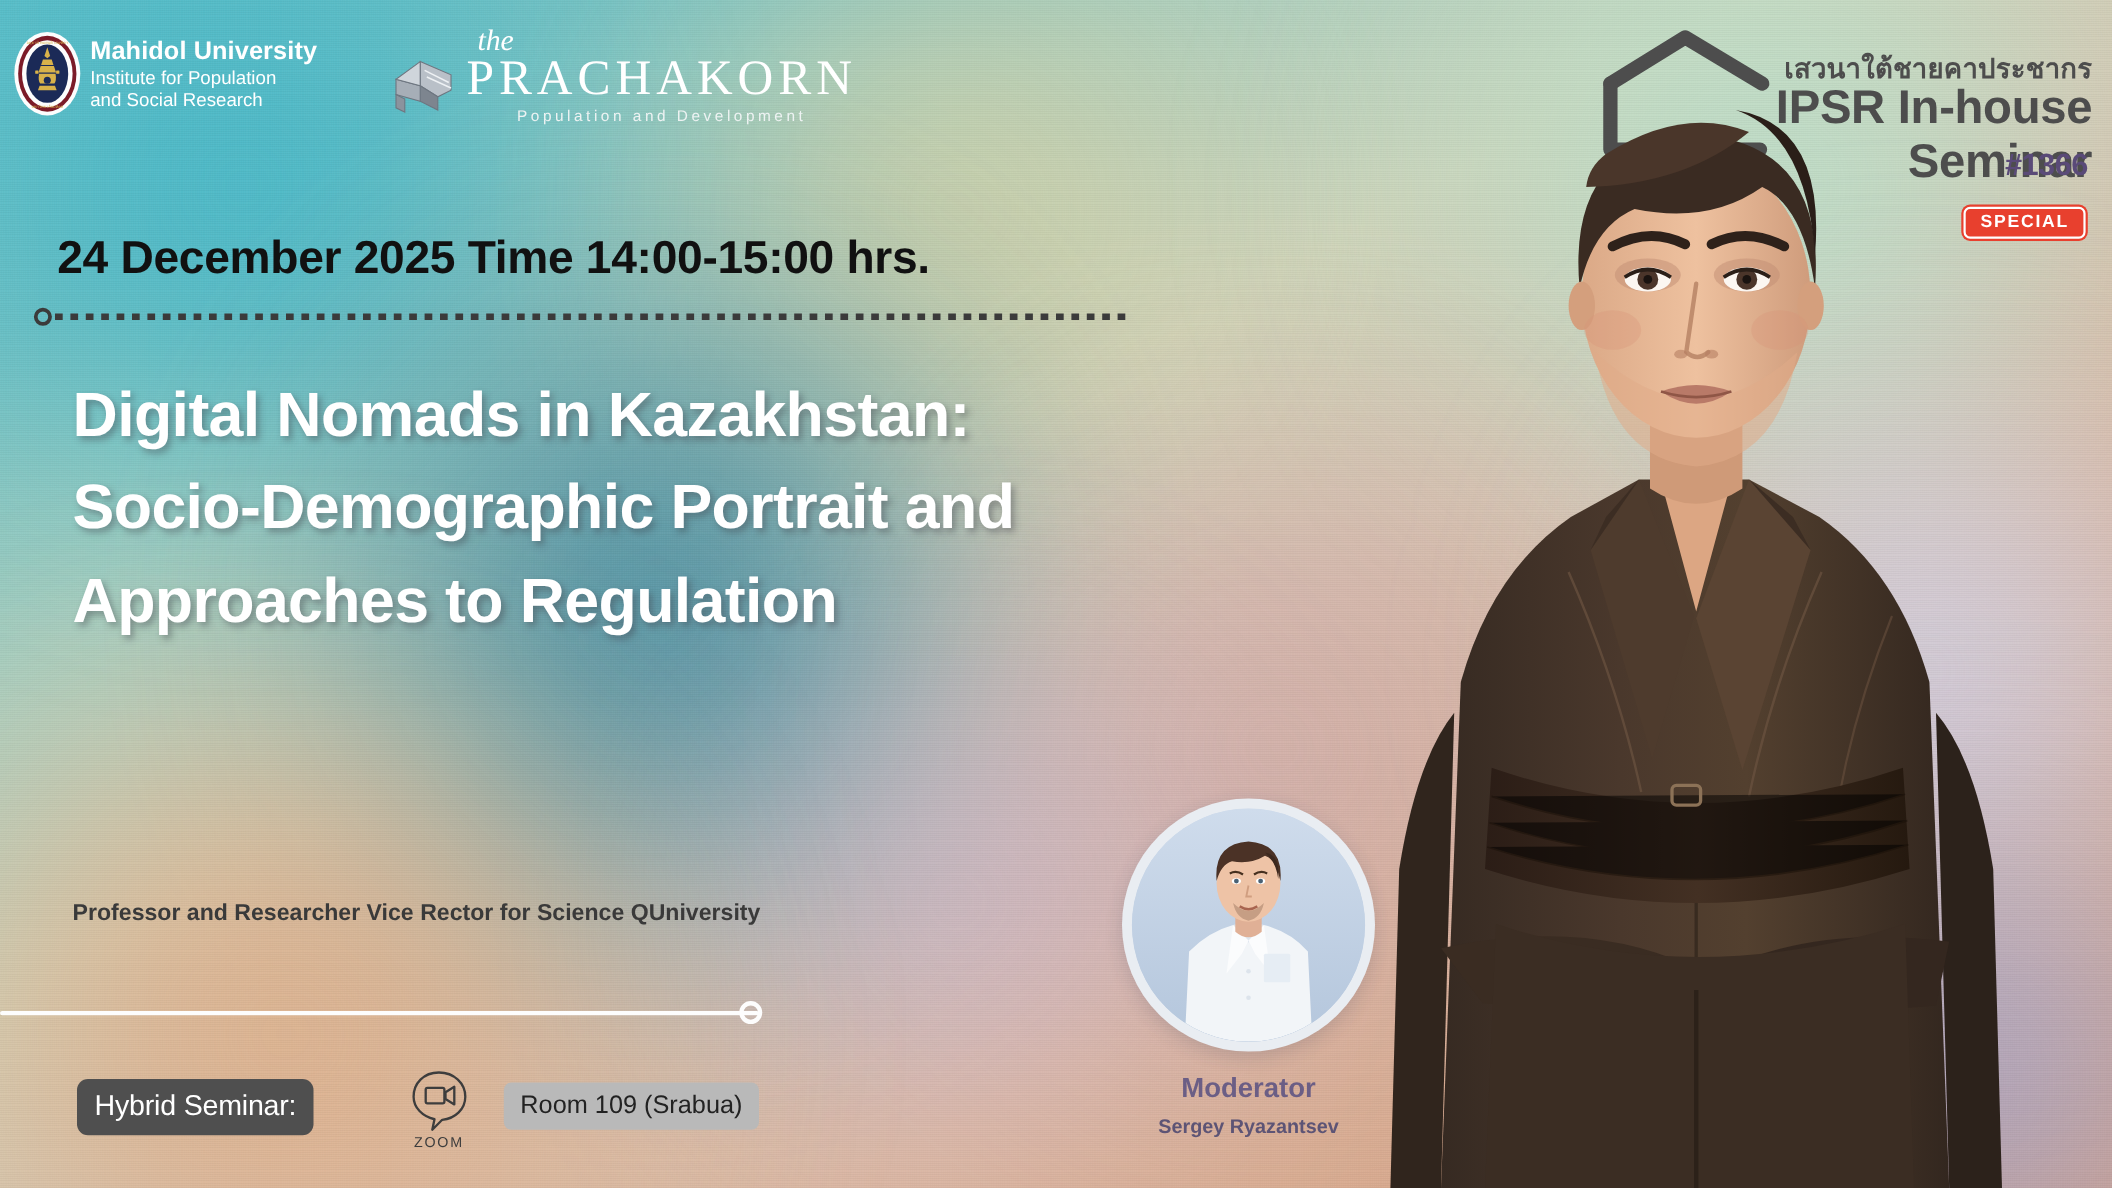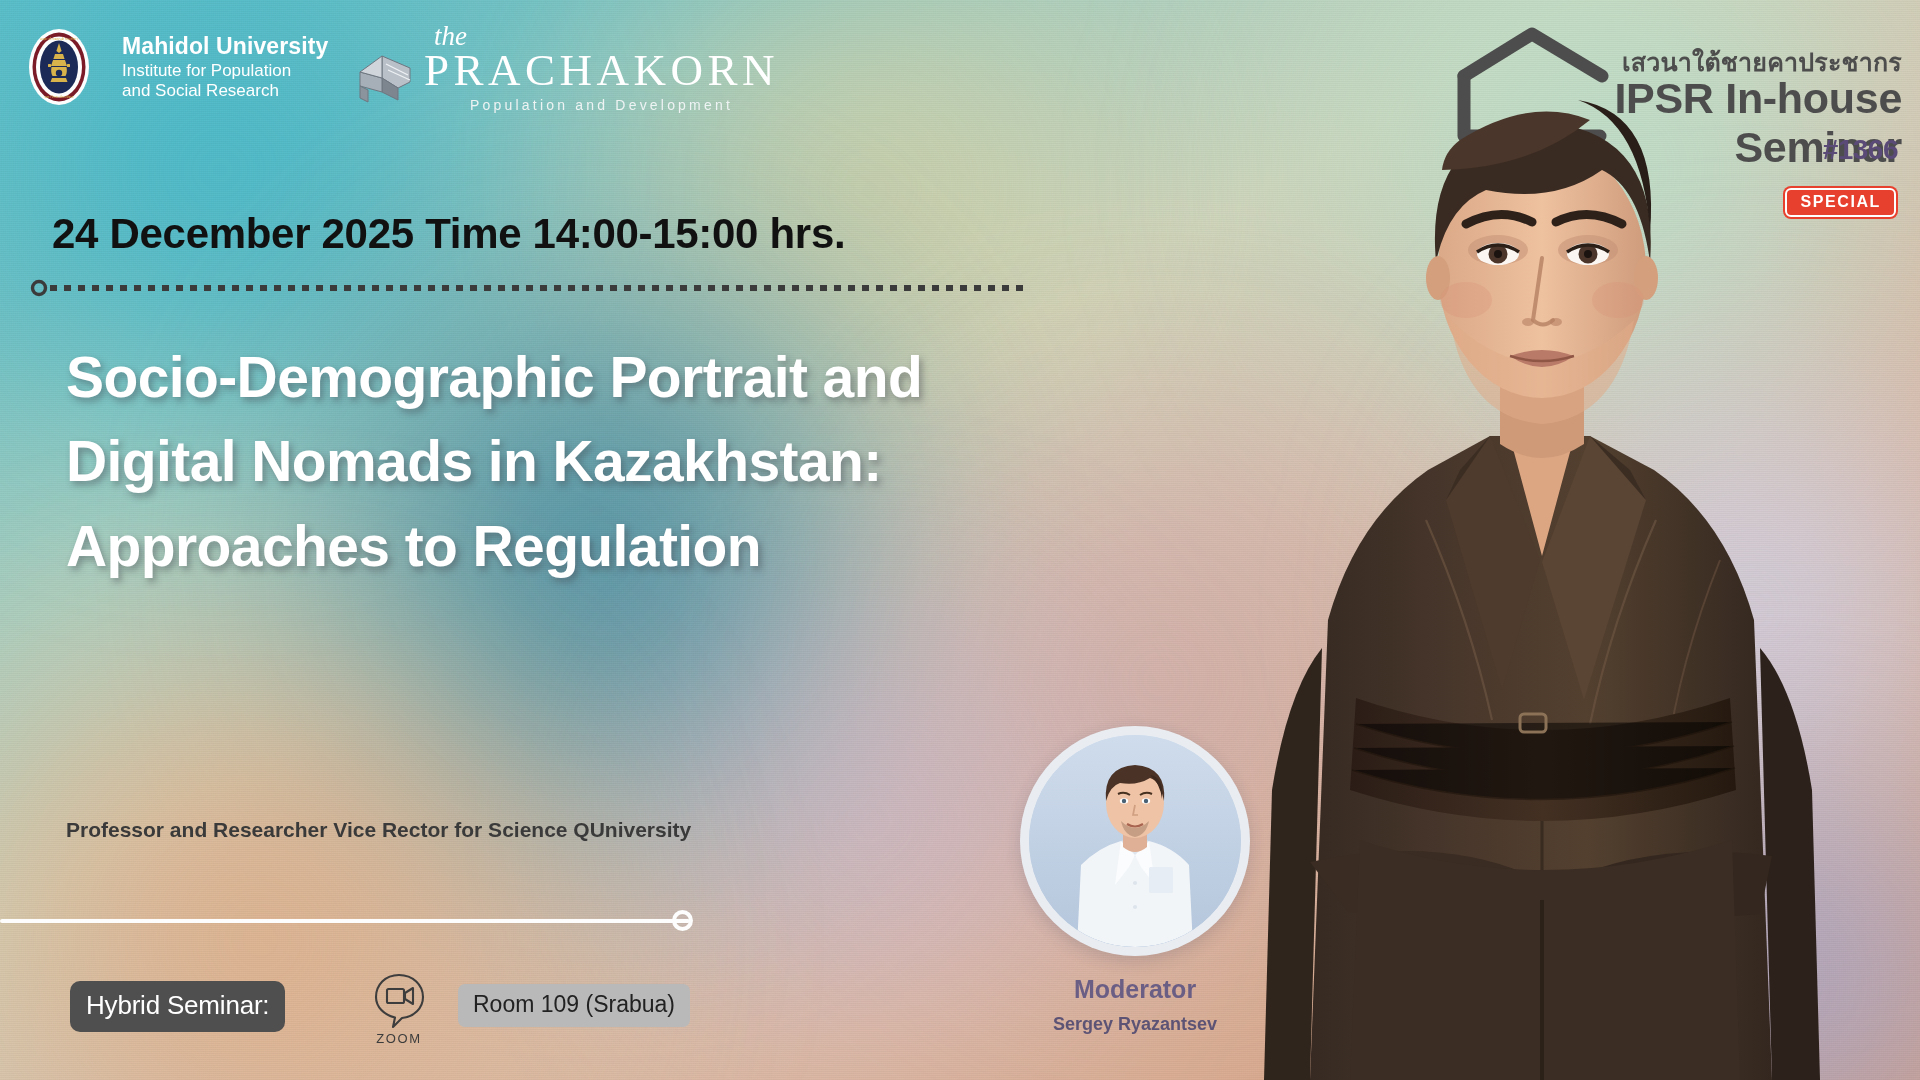--- a/index.html
+++ b/index.html
@@ -34,21 +34,21 @@
        background:radial-gradient(circle,#cfd6f2 0%,rgba(207,214,242,0) 70%); }
   .b8{ left:1480px; top:700px; width:600px; height:560px;
        background:radial-gradient(circle,#8fa6e8 0%,rgba(143,166,232,0) 70%); opacity:.8;}
   .b9{ left:560px; top:560px; width:620px; height:520px;
        background:radial-gradient(circle,#cbb7d8 0%,rgba(203,183,216,0) 72%); opacity:.7;}
   .grain{ position:absolute; inset:0; opacity:.05;
      background-image:repeating-linear-gradient(0deg,rgba(0,0,0,.5) 0 1px,transparent 1px 2px),
                       repeating-linear-gradient(90deg,rgba(255,255,255,.5) 0 1px,transparent 1px 2px);}
 
   
-  .mu-logo{ position:absolute; left:28px; top:28px; display:flex; align-items:center; gap:32px; }
+  .mu-logo{ position:absolute; left:12px; top:28px; display:flex; align-items:center; gap:8px; }
   .mu-seal{ width:62px; height:78px; position:relative; flex:0 0 auto; }
   .mu-text{ color:#fff; line-height:1.18; }
   .mu-name{ font-size:23px; font-weight:600; letter-spacing:.1px; }
   .mu-sub{ font-size:17px; font-weight:400; }
 
   .pk-logo{ position:absolute; left:352px; top:24px; display:flex; align-items:flex-start; gap:6px;}
   .pk-mark{ width:66px; height:62px; margin-top:24px; }
   .pk-words{ text-align:center; }
   .pk-the{ font-family:"Liberation Serif",serif; font-style:italic; color:#fff;
            font-size:27px; text-align:left; margin-left:10px; line-height:.9; }
@@ -197,22 +197,22 @@
 
   <div class="date-row">24 December 2025  Time 14:00-15:00 hrs.</div>
   <div class="dot-rule">
     <svg viewBox="0 0 1000 18" width="1000" height="18">
       <circle cx="9" cy="9" r="6.5" fill="none" stroke="#3b3b3b" stroke-width="3.4"></circle>
       <line x1="20" y1="9" x2="1000" y2="9" stroke="#3b3b3b" stroke-width="6" stroke-dasharray="7 7"></line>
     </svg>
   </div>
 
   <div class="title">
+    <div>Digital Nomads in Kazakhstan:</div>
     <div>Socio-Demographic Portrait and</div>
-    <div>Digital Nomads in Kazakhstan:</div>
     <div>Approaches to Regulation</div>
   </div>
 
   <div class="sp-role">
     <div>Professor and Researcher Vice Rector for Science QUniversity</div>
   </div>
 
   <div class="wrule"></div>
   <div class="wknob"></div>
 

